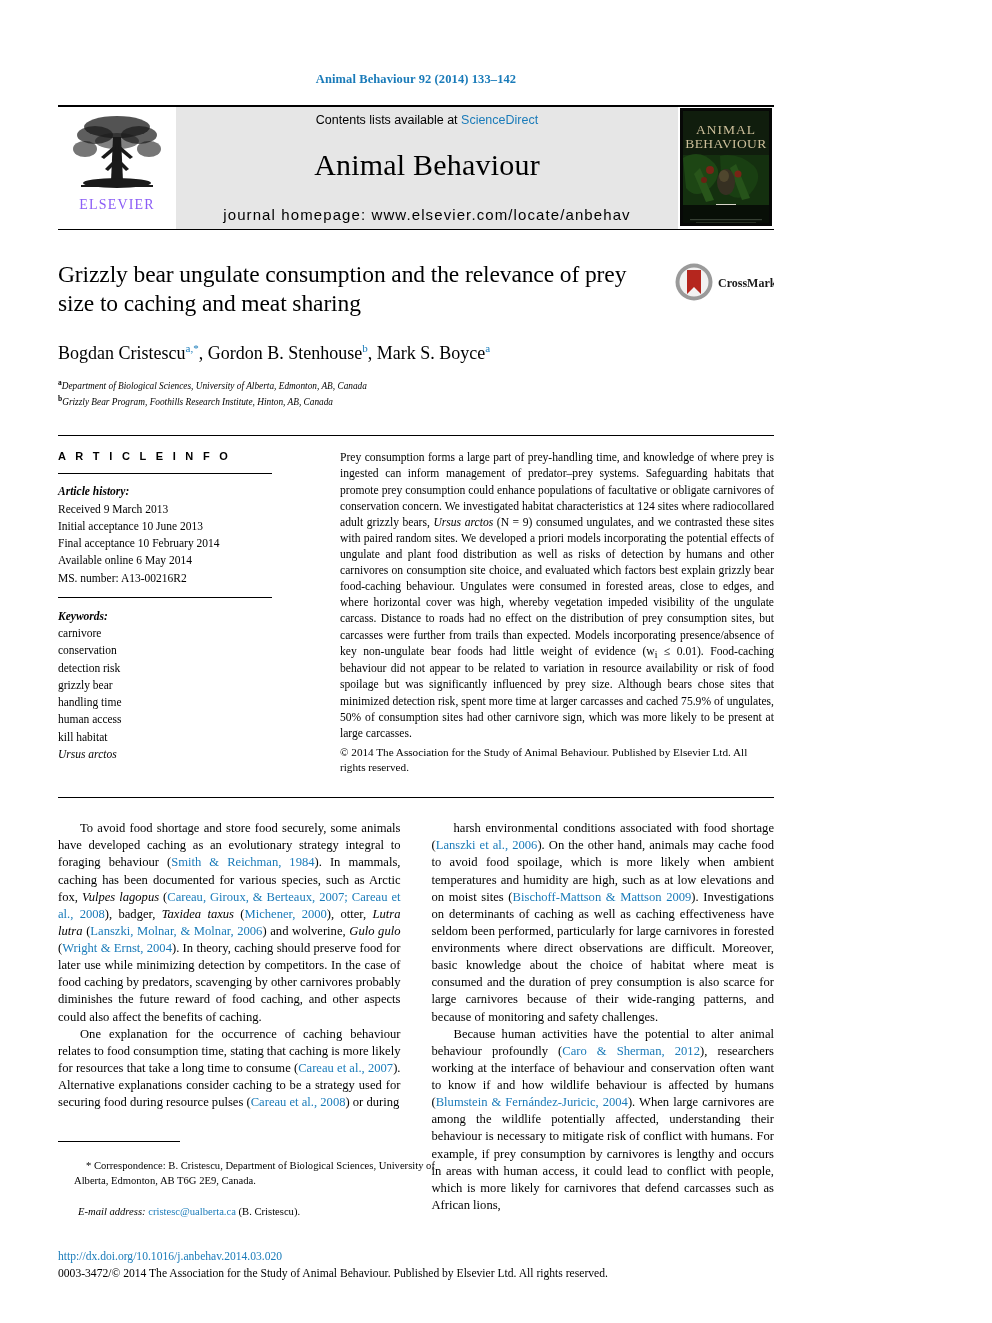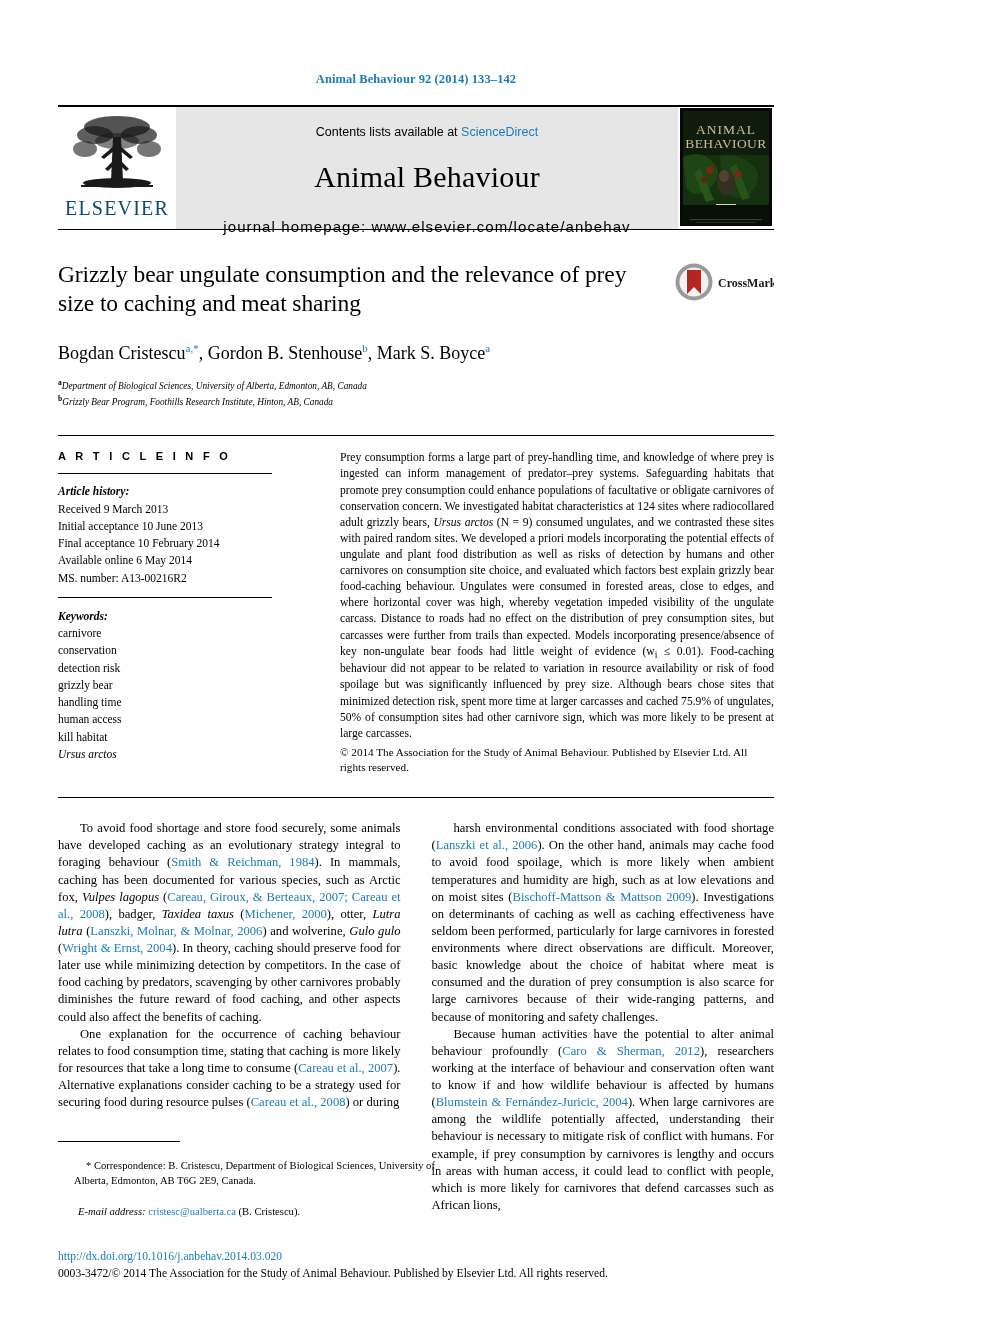--- a/index.html
+++ b/index.html
@@ -50,35 +50,35 @@
     justify-content: flex-start;
     padding-top: 4px;
     box-sizing: border-box;
   }
   .elsevier-tree {
     width: 92px;
     height: 86px;
   }
   .elsevier-word {
     font-family: "Liberation Serif", serif;
-    font-size: 20px;
+    font-size: 14px;
     letter-spacing: 1.2px;
-    color: #0c4a6e;
+    color: #8b5cf6;
     font-weight: normal;
     line-height: 1;
     margin-top: 1px;
   }
   .center-block {
     flex: 1 1 auto;
     background: #e6e6e6;
     display: flex;
     flex-direction: column;
     align-items: center;
     justify-content: flex-start;
-    padding-top: 18px;
+    padding-top: 6px;
     box-sizing: border-box;
   }
   .contents-line {
     font-size: 12.5px;
     font-family: "Liberation Sans", sans-serif;
     color: #000;
   }
   .contents-line .sd {
     color: #1a7bb9;
   }

